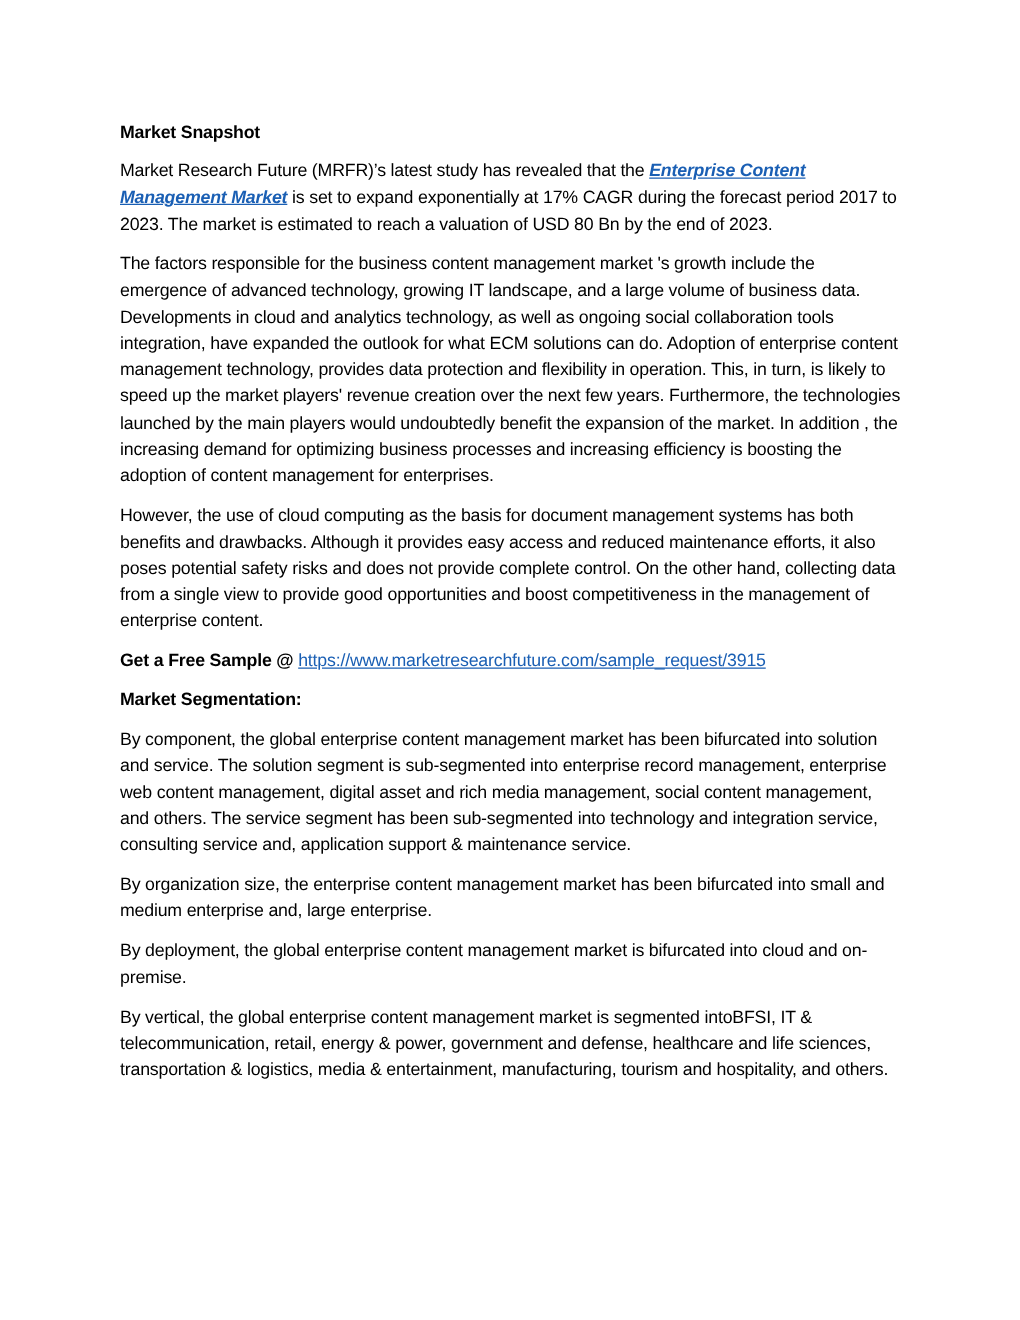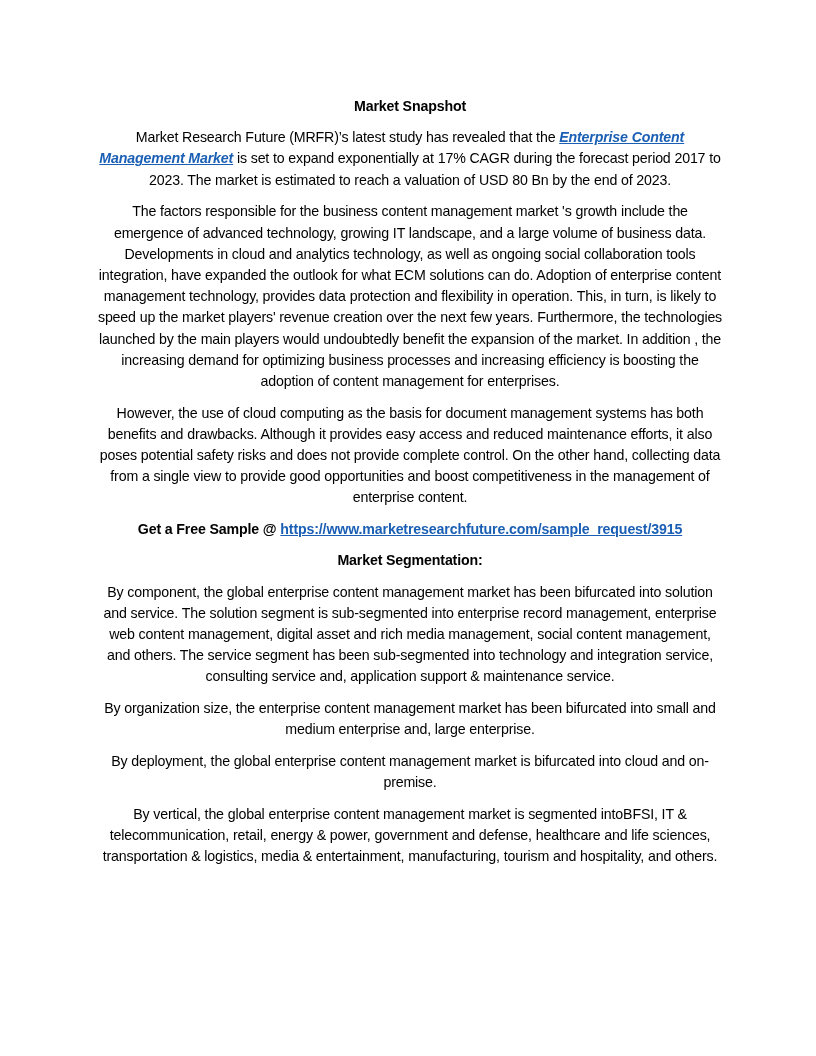--- a/index.html
+++ b/index.html
@@ -9,24 +9,24 @@
       left: 96px;
       top: 96px;
       width: 628px;
       font-family: "Liberation Sans", sans-serif;
       font-size: 14.2px;
       line-height: 21.2px;
       color: #000000;
       letter-spacing: -0.15px;
     }
     .heading { font-weight: bold; margin: 0 0 10px 0; }
-    p { margin: 0 0 10.5px 0; text-align: center; }
+    p { margin: 0 0 10.5px 0; }
     a { color: #1a5fb4; text-decoration: underline; }
     a.em { font-weight: bold; font-style: italic; }
-    a.url { font-weight: bold; }
+    a.url { font-weight: normal; }
   </style>
 </head>
 <body>
 
 <div class="page">
 
   <p class="heading">Market Snapshot</p>
 
   <p><span>Market Research Future (MRFR)’s latest study has revealed that the </span><a class="em" href="#">Enterprise Content Management Market</a><span> is set to expand exponentially at 17% CAGR during the forecast period 2017 to 2023. The market is estimated to reach a valuation of USD 80 Bn by the end of 2023.</span></p>
 

